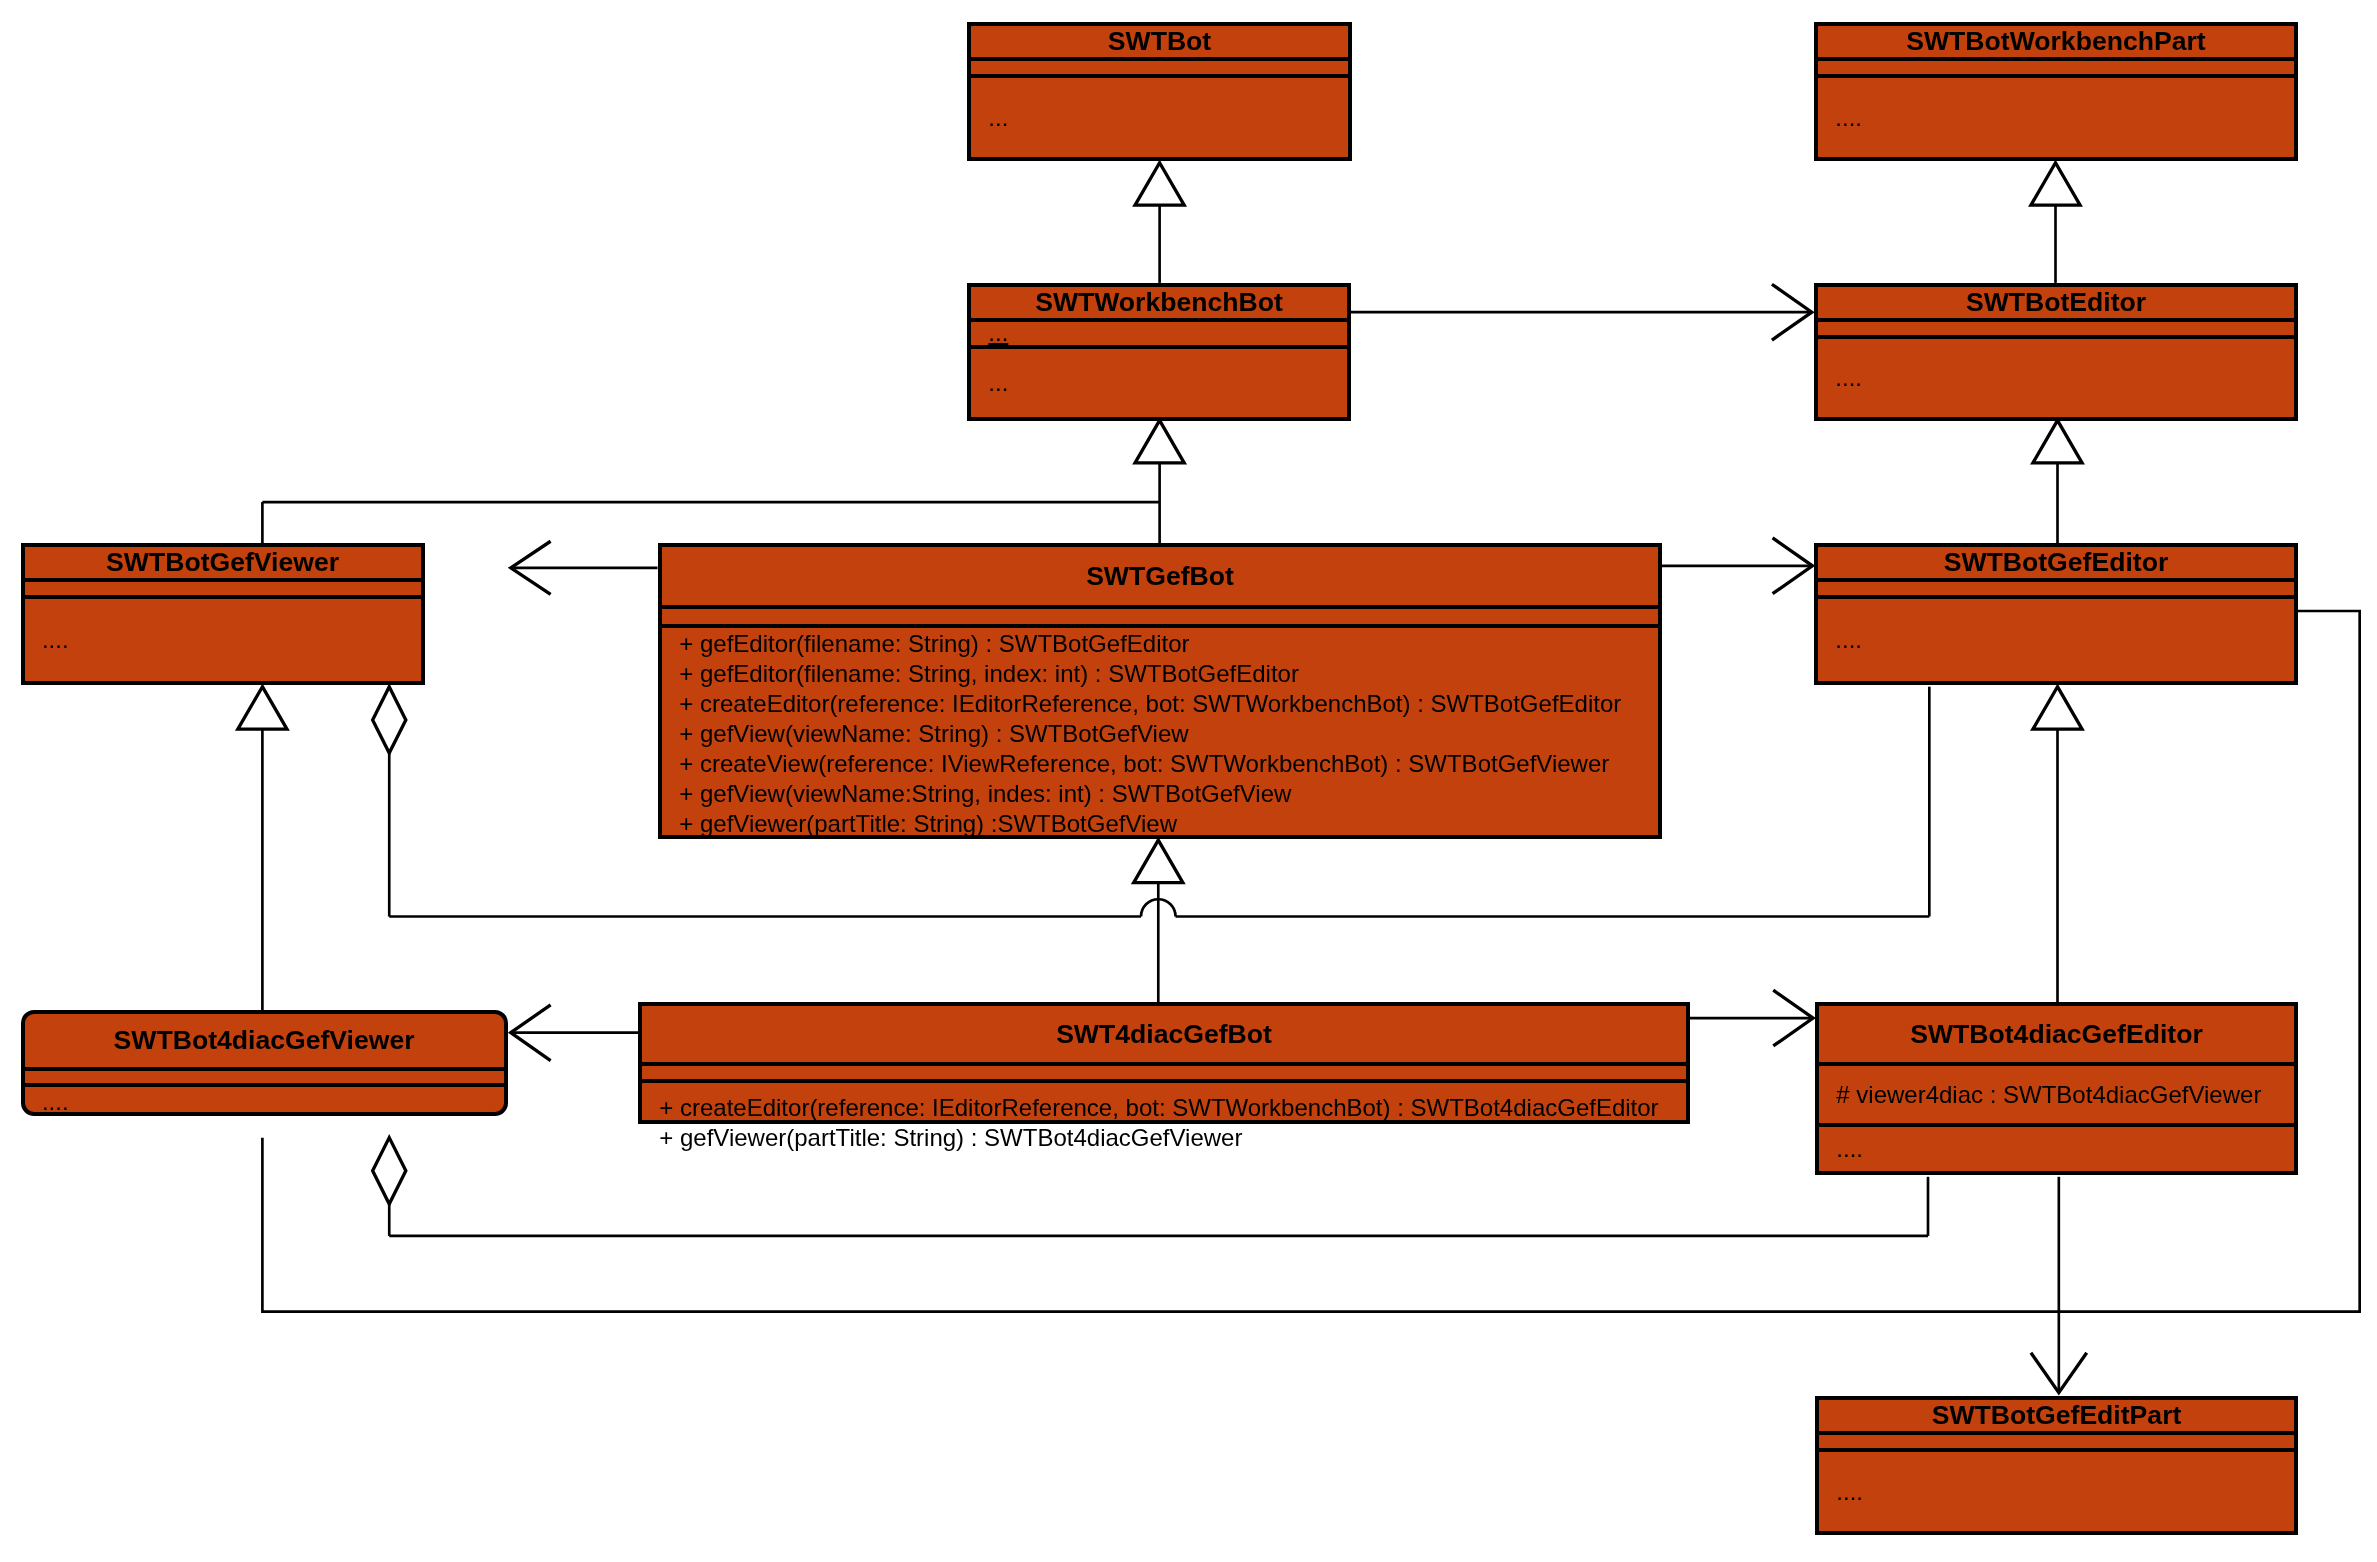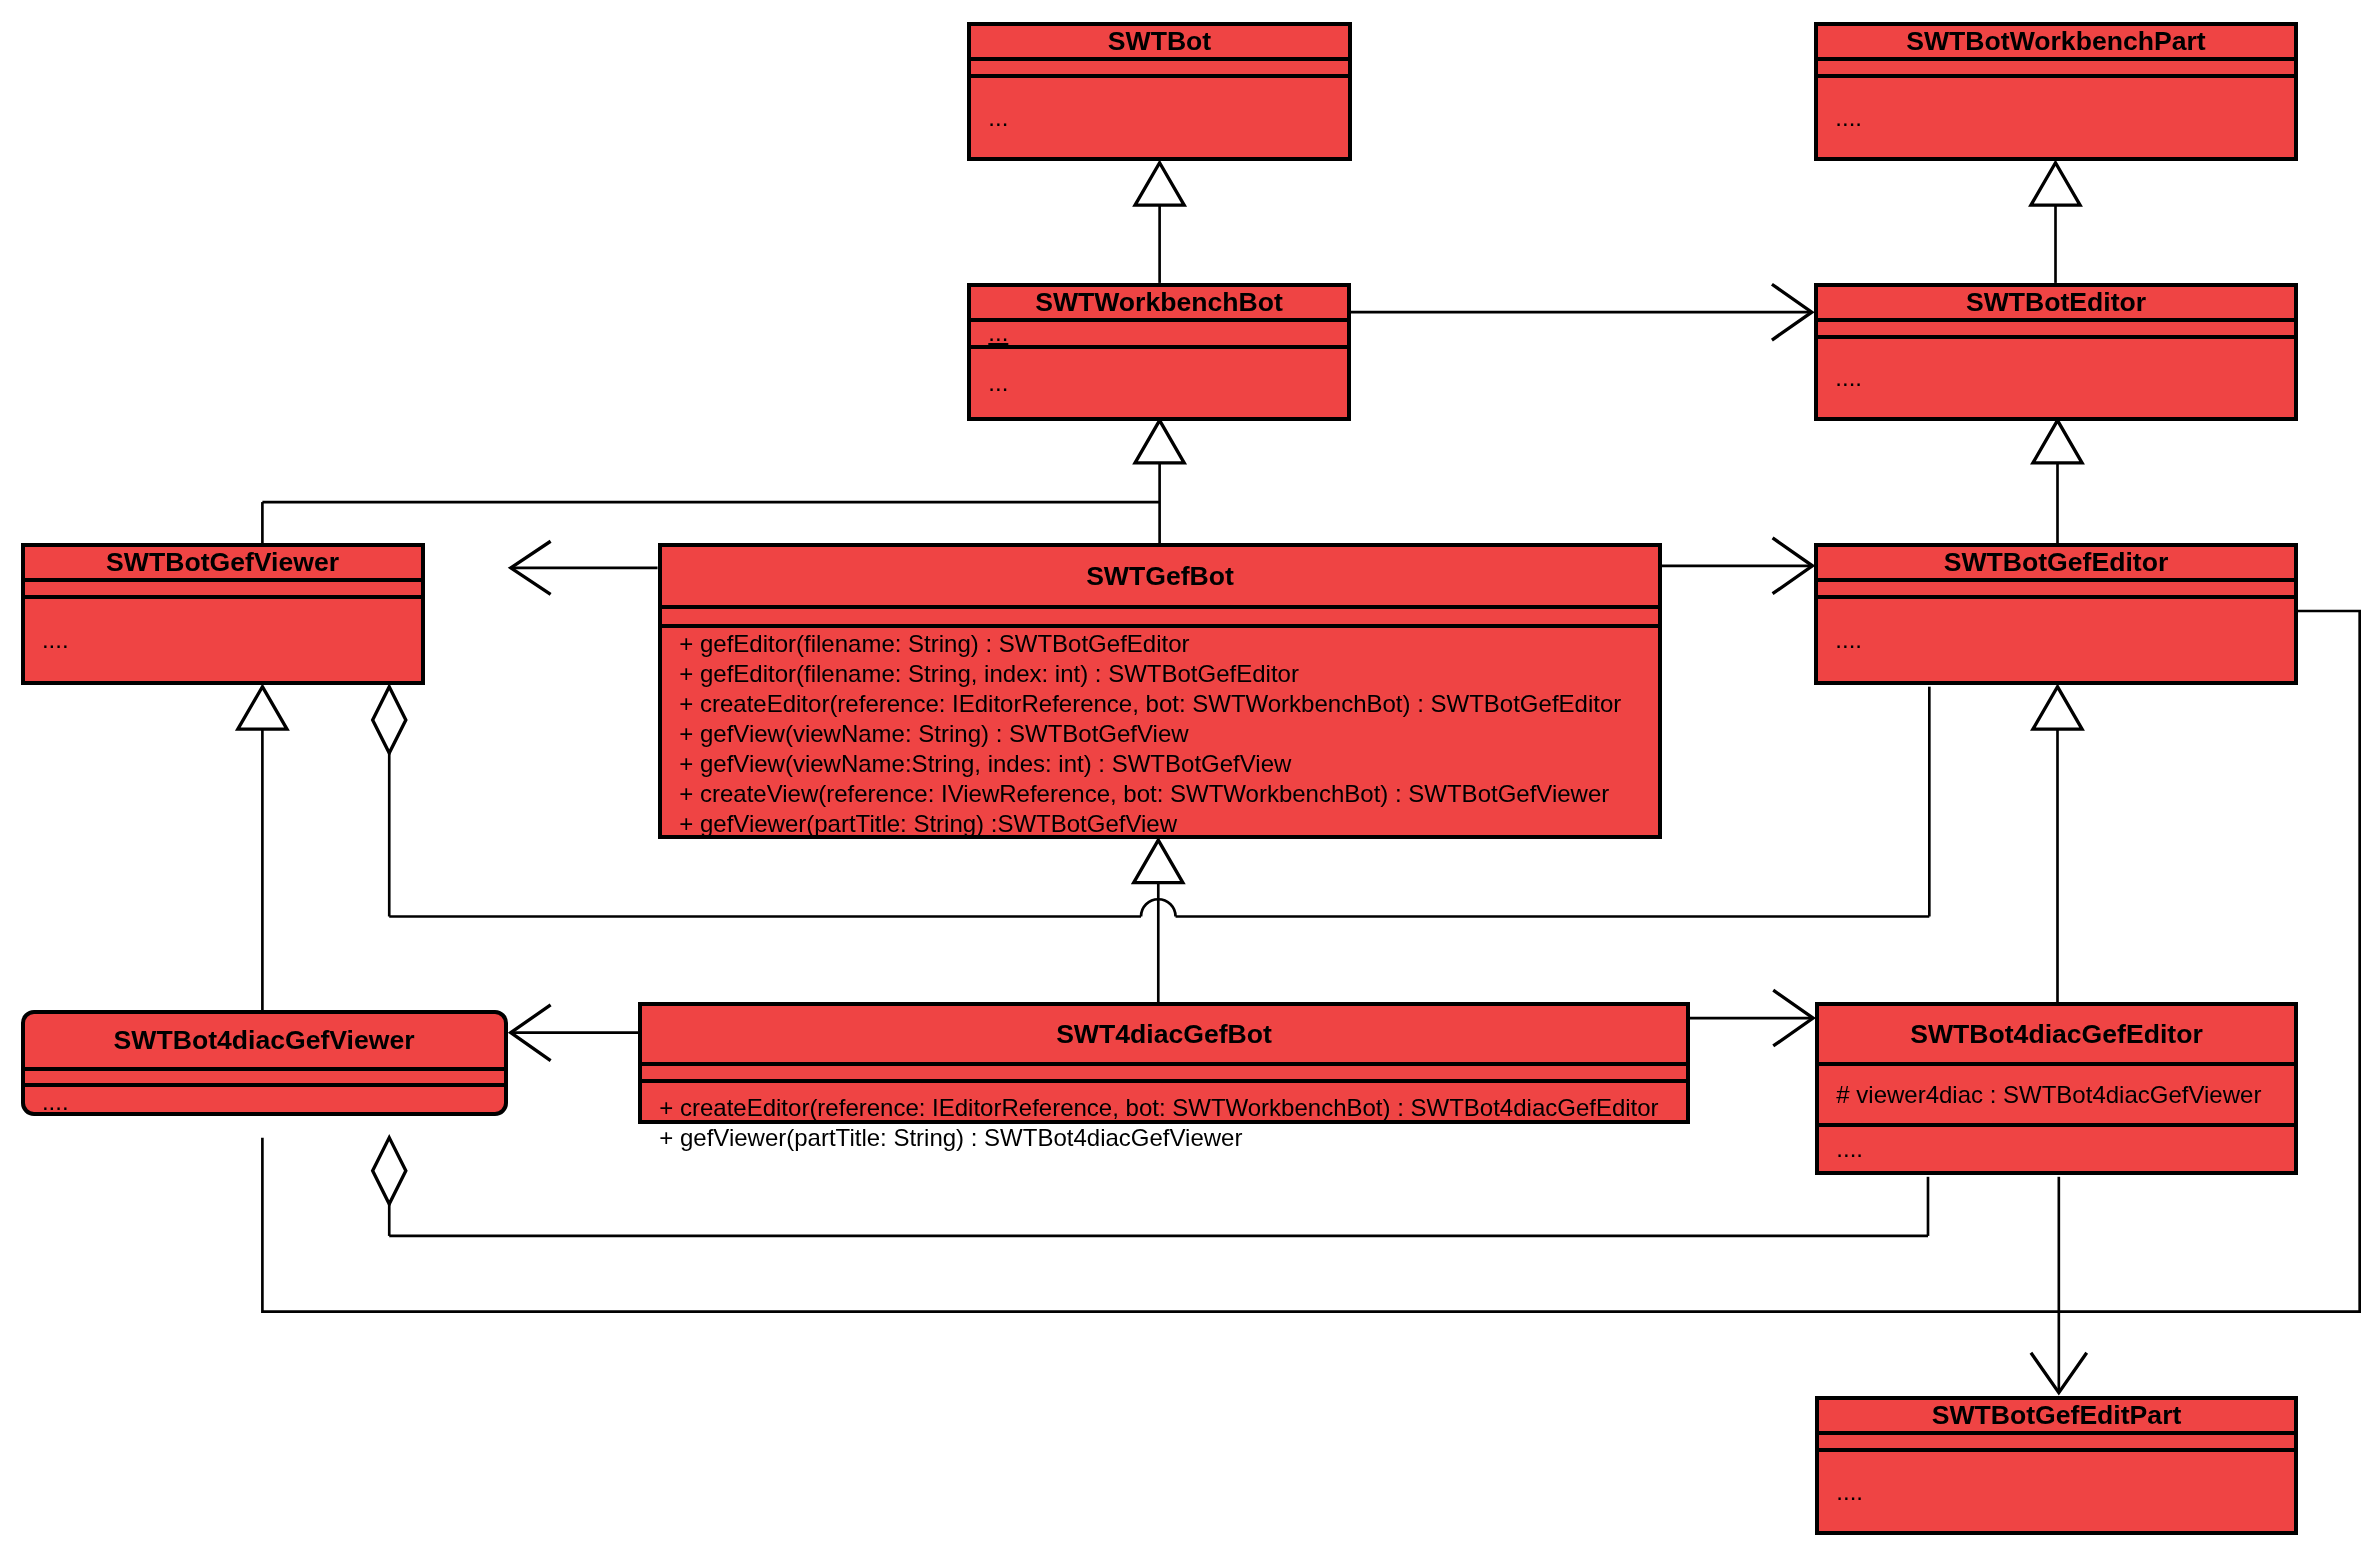--- a/index.html
+++ b/index.html
@@ -8,21 +8,21 @@
     position:relative;
     width:2377px;
     height:1562px;
     background:#ffffff;
     font-family:"Liberation Sans",sans-serif;
     color:#000;
     overflow:hidden;
   }
   .uml-box{
     position:absolute;
-    background:#ef4444;
+    background:#c2410c;
     border:4px solid #000000;
     box-sizing:border-box;
     display:flex;
     flex-direction:column;
     z-index:2;
   }
   .uml-title{
     display:flex;
     align-items:center;
     justify-content:center;
@@ -197,22 +197,22 @@
   </div>
 
   <div class="uml-box" style="left:658px;top:543px;width:1004px;height:296px;">
     <div class="uml-title" style="height:58px;">SWTGefBot</div>
     <div class="uml-comp" style="height:18.6px;"></div>
     <div class="uml-comp grow list">
       <div class="uml-line">+ gefEditor(filename: String) : SWTBotGefEditor</div>
       <div class="uml-line">+ gefEditor(filename: String, index: int) : SWTBotGefEditor</div>
       <div class="uml-line">+ createEditor(reference: IEditorReference, bot: SWTWorkbenchBot) : SWTBotGefEditor</div>
       <div class="uml-line">+ gefView(viewName: String) : SWTBotGefView</div>
+      <div class="uml-line">+ createView(reference: IViewReference, bot: SWTWorkbenchBot) : SWTBotGefViewer</div>
       <div class="uml-line">+ gefView(viewName:String, indes: int) : SWTBotGefView</div>
-      <div class="uml-line">+ createView(reference: IViewReference, bot: SWTWorkbenchBot) : SWTBotGefViewer</div>
       <div class="uml-line">+ gefViewer(partTitle: String) :SWTBotGefView</div>
     </div>
   </div>
 
   <div class="uml-box" style="left:1814px;top:543px;width:484px;height:142px;">
     <div class="uml-title">SWTBotGefEditor</div>
     <div class="uml-comp" style="height:17.3px;"></div>
     <div class="uml-comp grow">
       <div class="uml-line">....</div>
     </div>

